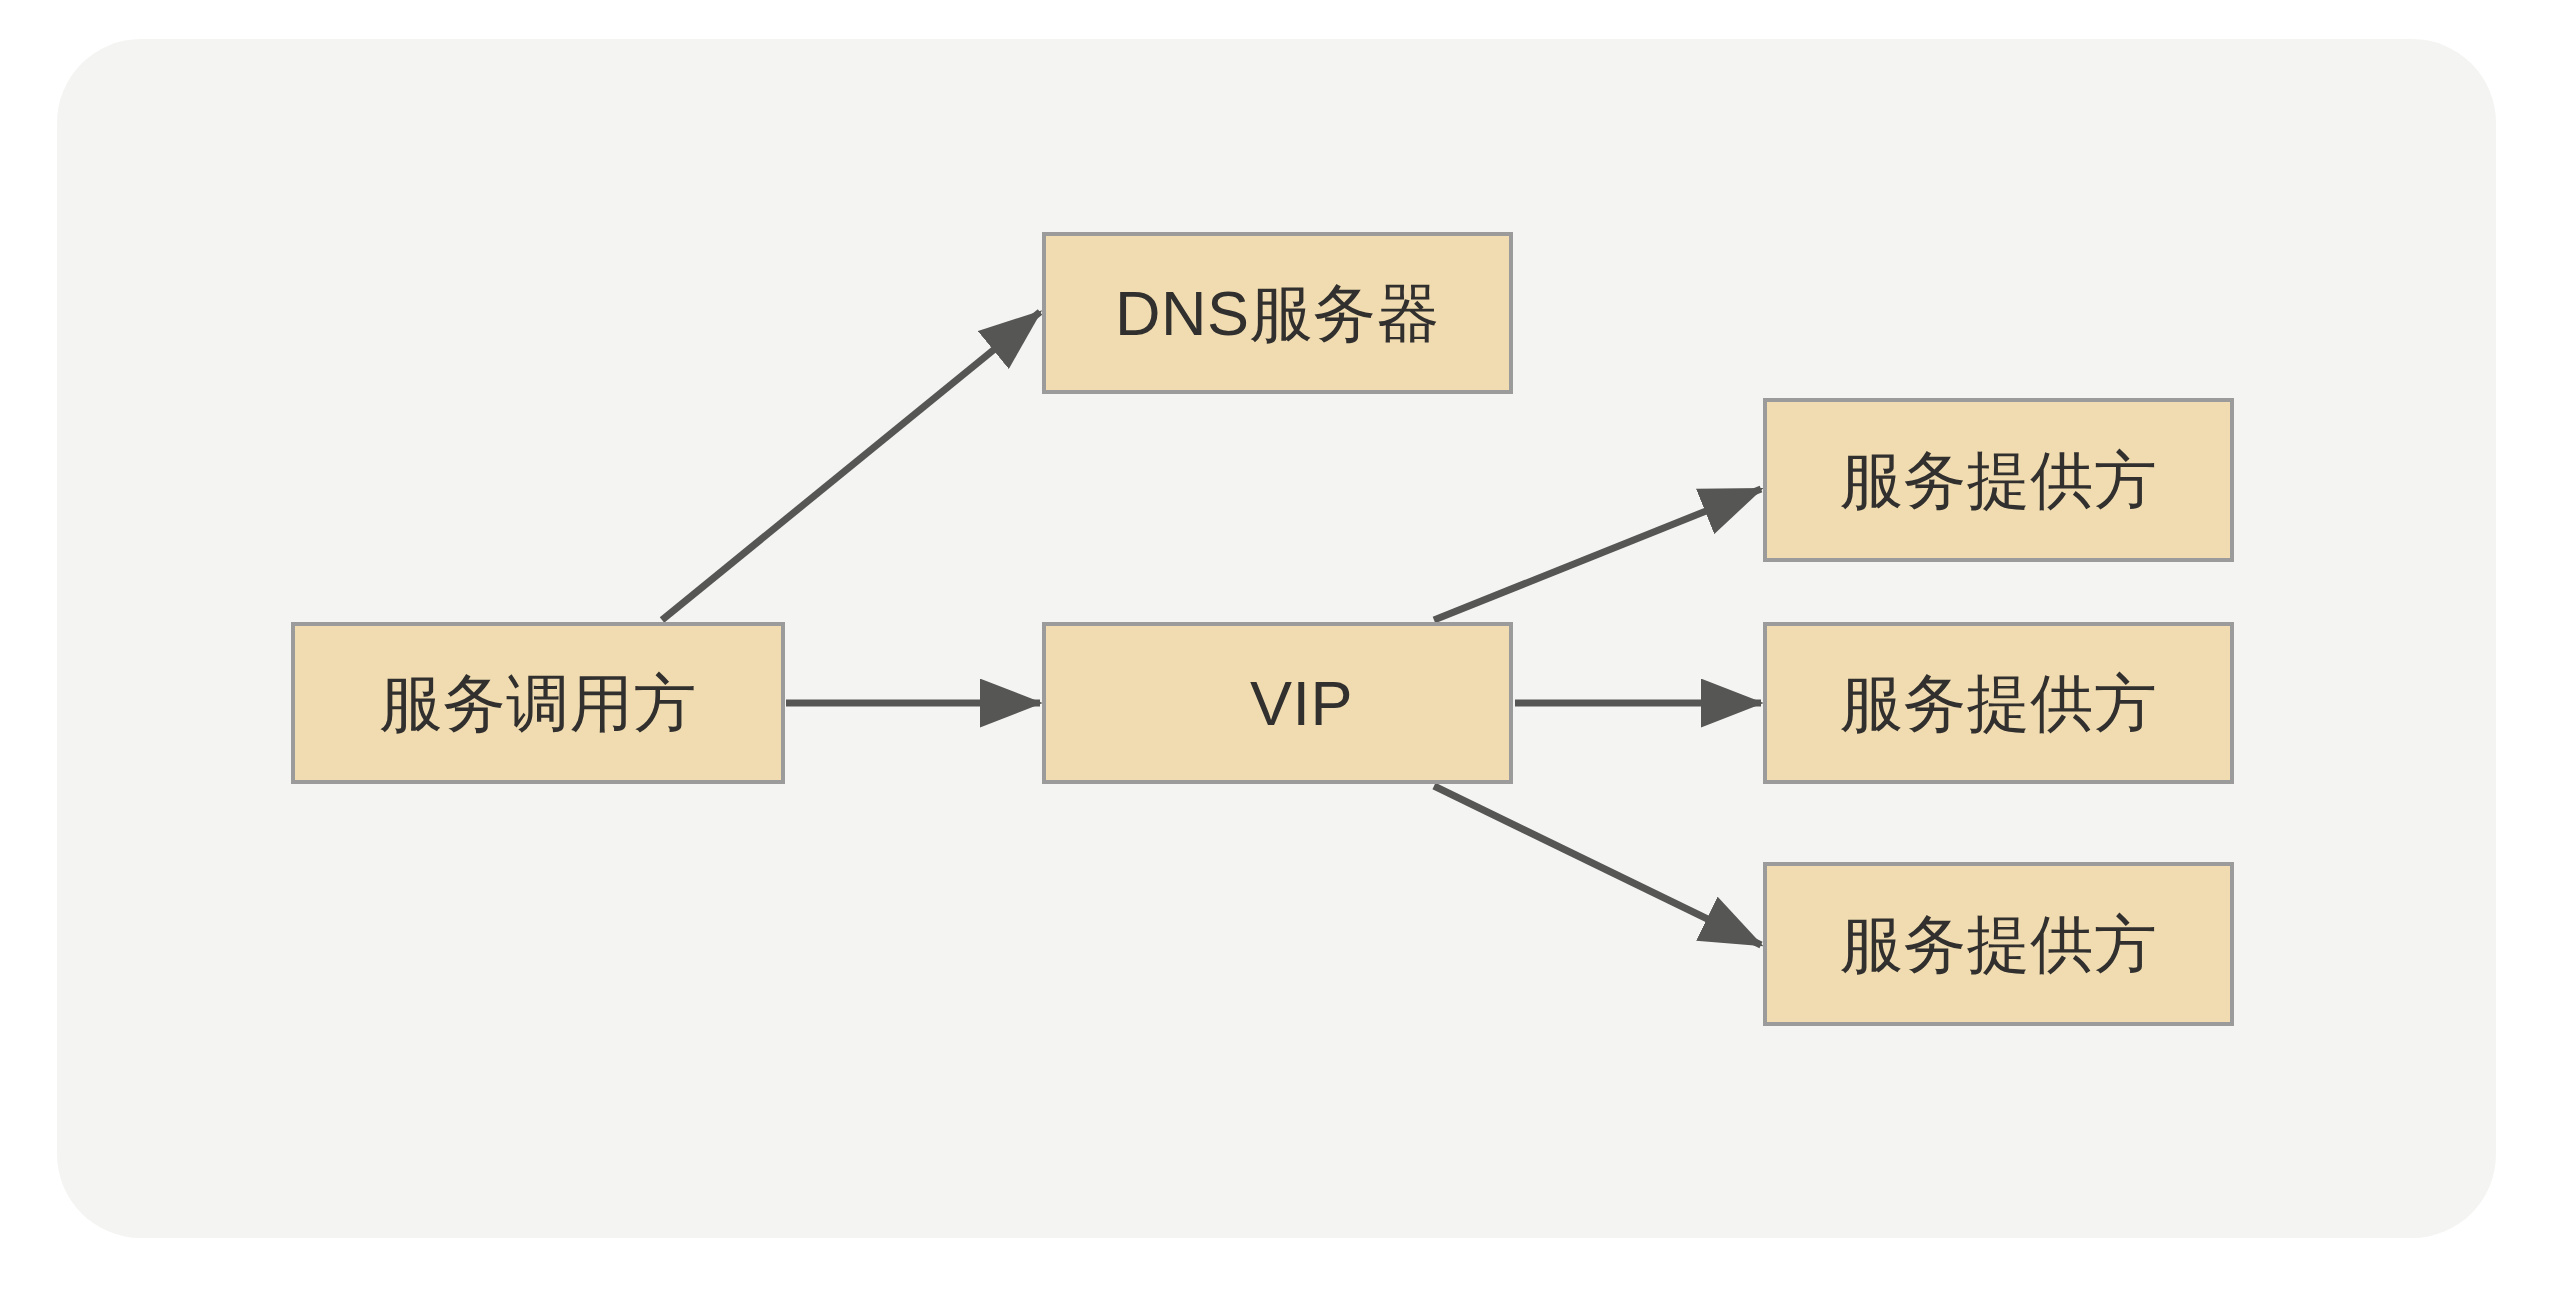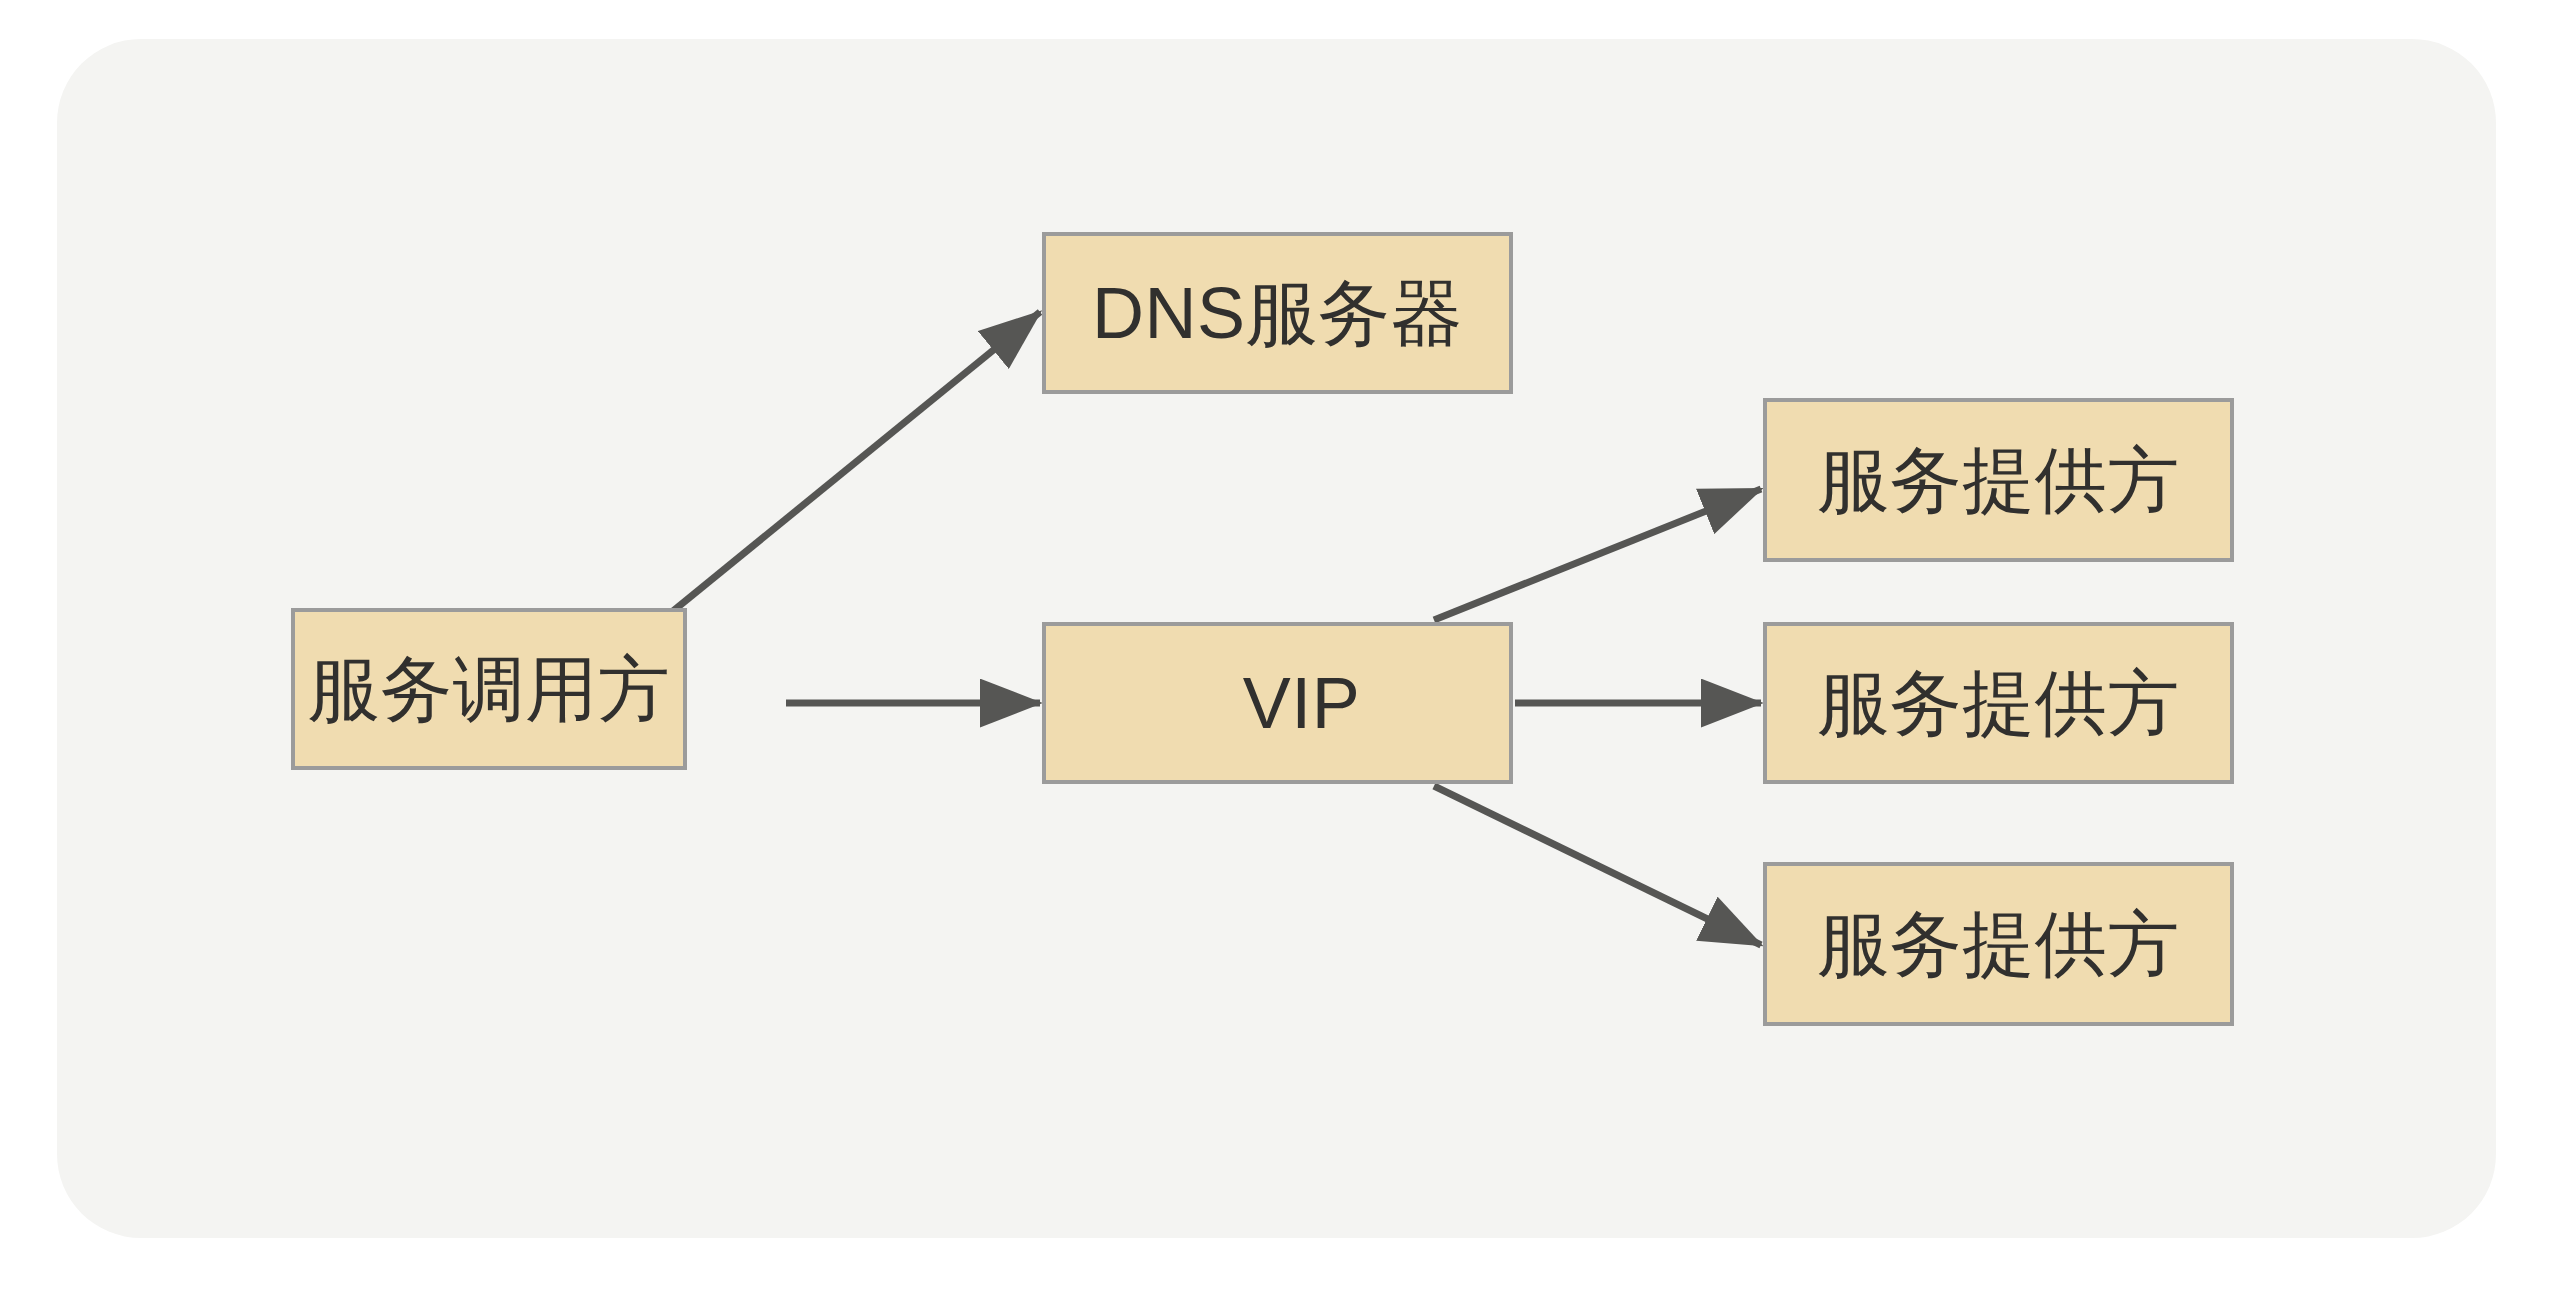--- a/index.html
+++ b/index.html
@@ -41,27 +41,27 @@
     position: absolute;
     box-sizing: border-box;
     background: #f0dcb0;
     border: 4px solid #9b9b9b;
     display: flex;
     align-items: center;
     justify-content: center;
   }
   .node-label {
     color: #31302e;
-    font-size: 72px;
+    font-size: 63px;
     line-height: 1;
     letter-spacing: 0.5px;
     white-space: nowrap;
   }
   
-  #node-consumer  { left: 291px;  top: 608px; width: 396px; height: 162px; }
+  #node-consumer  { left: 291px;  top: 622px; width: 494px; height: 162px; }
   #node-dns       { left: 1042px; top: 232px; width: 471px; height: 162px; }
   #node-vip       { left: 1042px; top: 622px; width: 471px; height: 162px; padding-left: 48px; }
   #node-provider-1{ left: 1763px; top: 398px; width: 471px; height: 164px; }
   #node-provider-2{ left: 1763px; top: 622px; width: 471px; height: 162px; }
   #node-provider-3{ left: 1763px; top: 862px; width: 471px; height: 164px; }
 </style>
 </head>
 <body>
 
 <div id="diagram-root">

